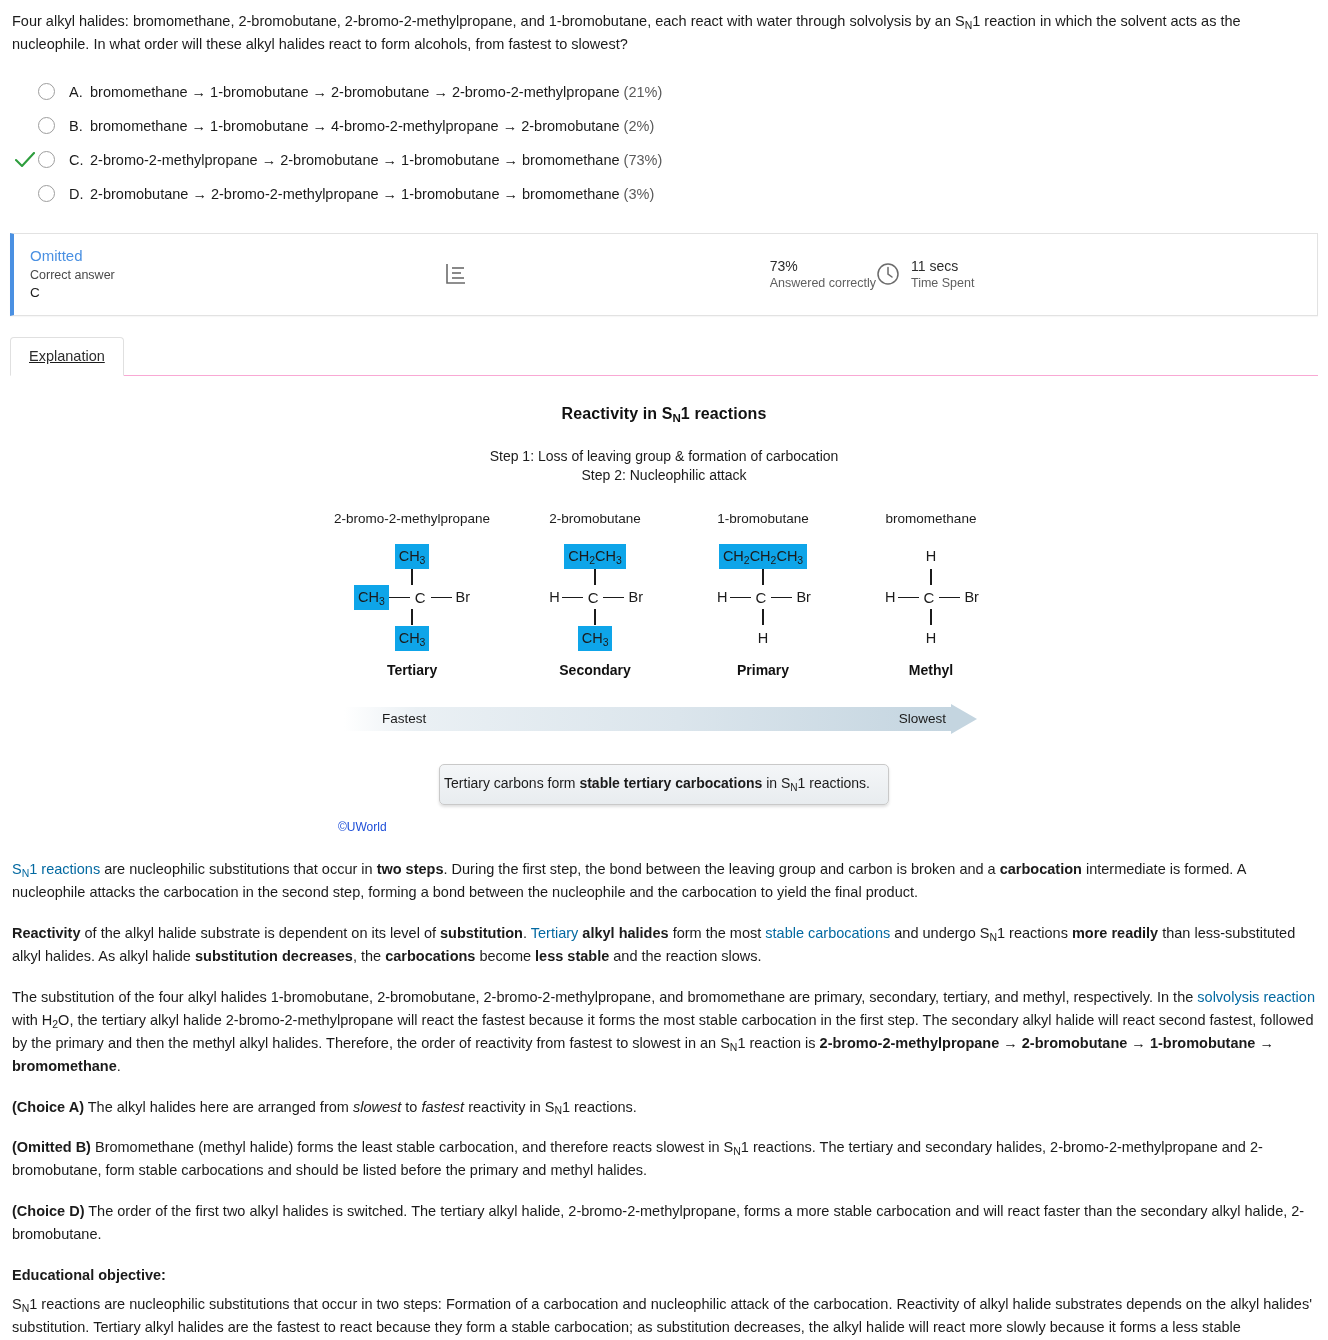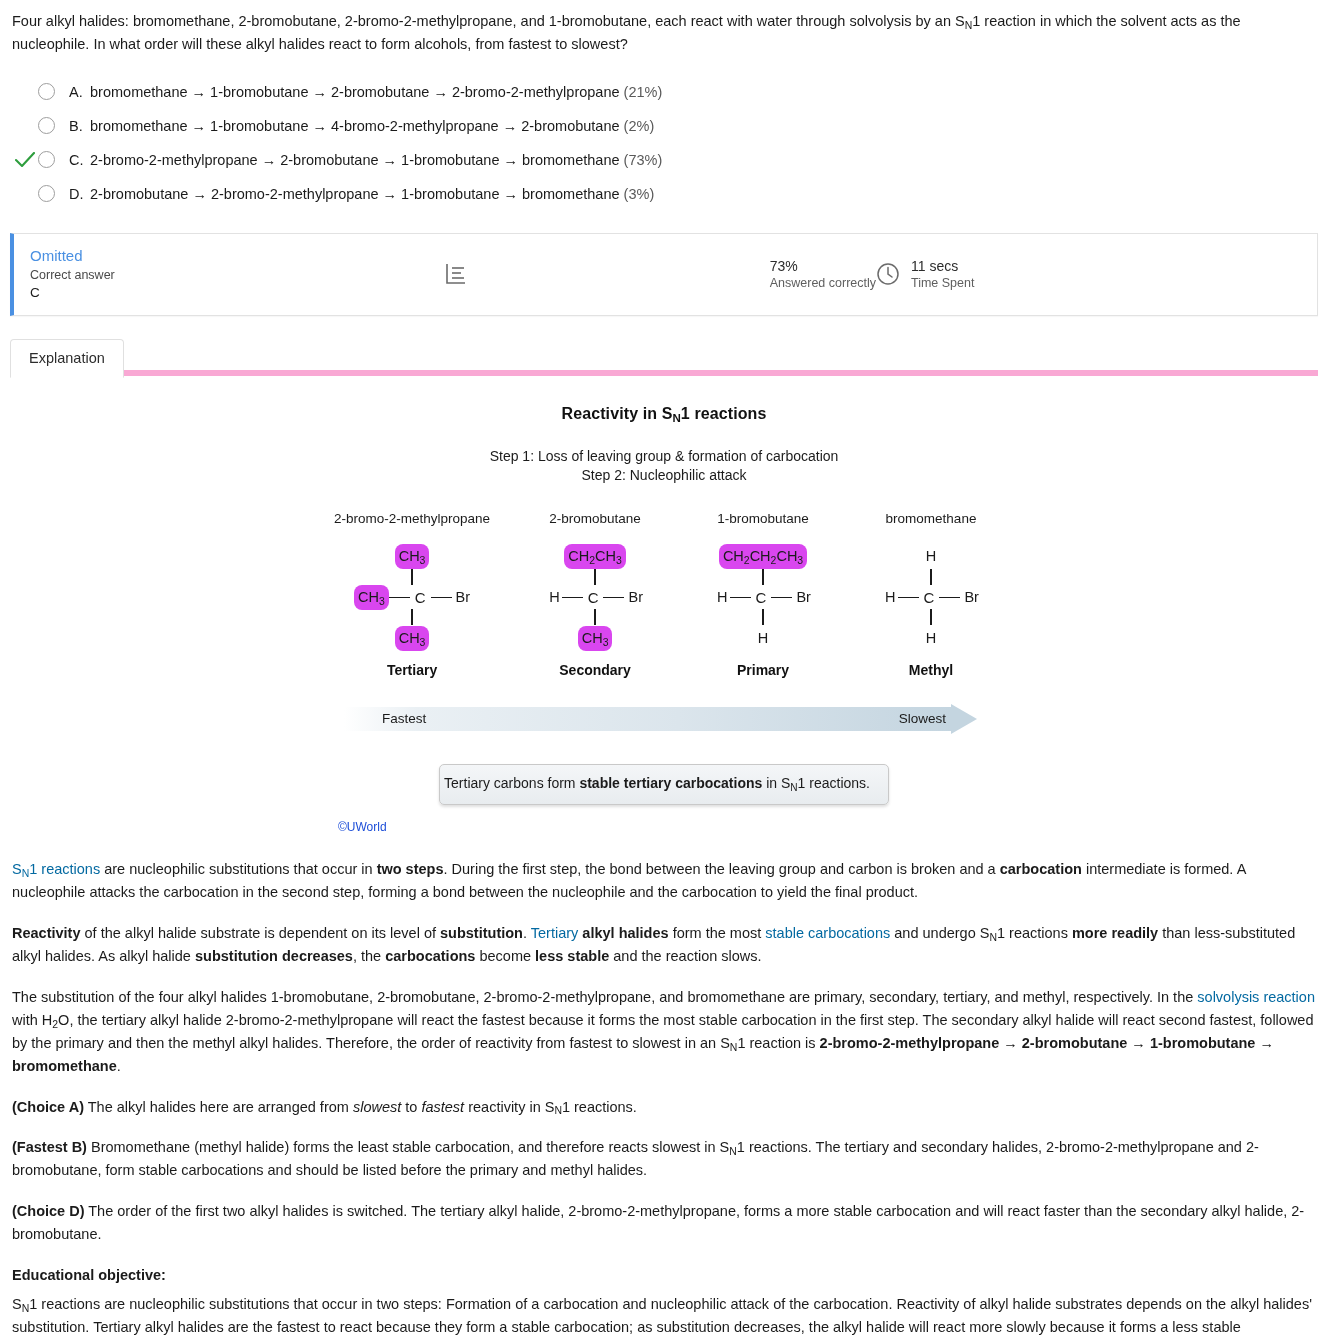--- a/index.html
+++ b/index.html
@@ -68,23 +68,24 @@
   .stat-cell { display: flex; align-items: center; }
   .stat-cell.correctness { width: 432px; justify-content: space-between; }
   .stat-icon { margin-right: 11px; color: #6b6b6b; display: flex; align-items: center; }
   .stat-lines .l1 { font-size: 14px; color: #2c2c2c; line-height: 1.25; }
   .stat-lines .l2 { font-size: 12.5px; color: #5f5f5f; line-height: 1.3; }
 
   
   .tabstrip {
     margin: 22px 10px 0 10px;
     display: flex;
-    align-items: flex-start;
-    border-bottom: 6px solid #f9a8d4;
+    align-items: flex-end;
+    border-bottom: 1px solid #f9a8d4;
     height: 38px;
+    text-decoration: underline;
   }
   .tab {
     border: 1px solid #e0e0e0;
     border-bottom: 1px solid #ffffff;
     background: #fff;
     border-radius: 4px 4px 0 0;
     padding: 7px 18px 8px 18px;
     font-size: 14.5px;
     color: #2c2c2c;
     position: relative;
@@ -117,25 +118,24 @@
   }
   .mol-col { width: 165px; text-align: center; }
   .mol-name { font-size: 13.5px; color: #1b1b1b; white-space: nowrap; }
 
   .struct { margin-top: 14px; position: relative; height: 104px; }
   .top-group {
     height: 24px;
     display: flex; align-items: center; justify-content: center;
   }
   .chem-hl {
-    background: #d946ef;
+    background: #0ea5e9;
     padding: 1px 4px 2px 4px;
     font-size: 14.5px;
     white-space: nowrap;
-    border-radius: 8px;
   }
   .chem-plain { font-size: 14.5px; padding: 1px 2px; }
   .vbond {
     width: 1.6px; height: 16px; background: #1b1b1b;
     margin: 1px auto 1px auto;
   }
   .mid-row {
     height: 22px;
     display: flex; align-items: center; justify-content: center;
   }
@@ -410,21 +410,21 @@
   <div class="body">
 
     <p><span class="lnk"><span>S</span><sub>N</sub><span>1 reactions</span></span><span> are nucleophilic substitutions that occur in </span><span class="b">two steps</span><span>.  During the first step, the bond between the leaving group and carbon is broken and a </span><span class="b">carbocation</span><span> intermediate is formed.  A nucleophile attacks the carbocation in the second step, forming a bond between the nucleophile and the carbocation to yield the final product.</span></p>
 
     <p><span class="b">Reactivity</span><span> of the alkyl halide substrate is dependent on its level of </span><span class="b">substitution</span><span>.  </span><span class="lnk">Tertiary</span><span> </span><span class="b">alkyl halides</span><span> form the most </span><span class="lnk">stable carbocations</span><span> and undergo S</span><sub>N</sub><span>1 reactions </span><span class="b">more readily</span><span> than less-substituted alkyl halides.  As alkyl halide </span><span class="b">substitution decreases</span><span>, the </span><span class="b">carbocations</span><span> become </span><span class="b">less stable</span><span> and the reaction slows.</span></p>
 
     <p><span>The substitution of the four alkyl halides 1-bromobutane, 2-bromobutane, 2-bromo-2-methylpropane, and bromomethane are primary, secondary, tertiary, and methyl, respectively.  In the </span><span class="lnk">solvolysis reaction</span><span> with H</span><sub>2</sub><span>O, the tertiary alkyl halide 2-bromo-2-methylpropane will react the fastest because it forms the most stable carbocation in the first step.  The secondary alkyl halide will react second fastest, followed by the primary and then the methyl alkyl halides.  Therefore, the order of reactivity from fastest to slowest in an S</span><sub>N</sub><span>1 reaction is </span><span class="b">2-bromo-2-methylpropane → 2-bromobutane → 1-bromobutane → bromomethane</span><span>.</span></p>
 
     <p><span class="b">(Choice A)</span><span>  The alkyl halides here are arranged from </span><span class="i">slowest</span><span> to </span><span class="i">fastest</span><span> reactivity in S</span><sub>N</sub><span>1 reactions.</span></p>
 
-    <p><span class="b">(Fastest B)</span><span>  Bromomethane (methyl halide) forms the least stable carbocation, and therefore reacts slowest in S</span><sub>N</sub><span>1 reactions.  The tertiary and secondary halides, 2-bromo-2-methylpropane and 2-bromobutane, form stable carbocations and should be listed before the primary and methyl halides.</span></p>
+    <p><span class="b">(Omitted B)</span><span>  Bromomethane (methyl halide) forms the least stable carbocation, and therefore reacts slowest in S</span><sub>N</sub><span>1 reactions.  The tertiary and secondary halides, 2-bromo-2-methylpropane and 2-bromobutane, form stable carbocations and should be listed before the primary and methyl halides.</span></p>
 
     <p><span class="b">(Choice D)</span><span>  The order of the first two alkyl halides is switched.  The tertiary alkyl halide, 2-bromo-2-methylpropane, forms a more stable carbocation and will react faster than the secondary alkyl halide, 2-bromobutane.</span></p>
 
     <p class="eo-title">Educational objective:</p>
 
     <p><span>S</span><sub>N</sub><span>1 reactions are nucleophilic substitutions that occur in two steps:  Formation of a carbocation and nucleophilic attack of the carbocation.  Reactivity of alkyl halide substrates depends on the alkyl halides' substitution.  Tertiary alkyl halides are the fastest to react because they form a stable carbocation; as substitution decreases, the alkyl halide will react more slowly because it forms a less stable carbocation.</span></p>
   </div>
 
 </div>
 

